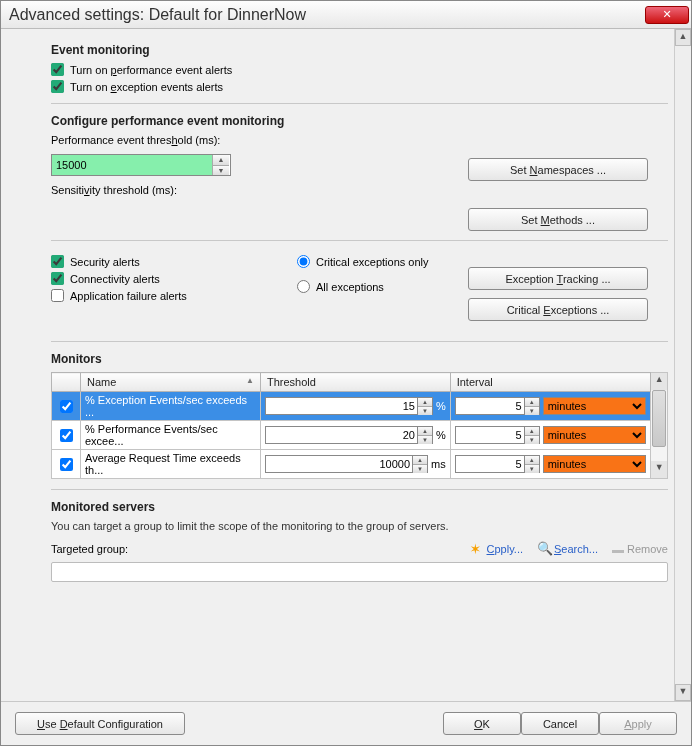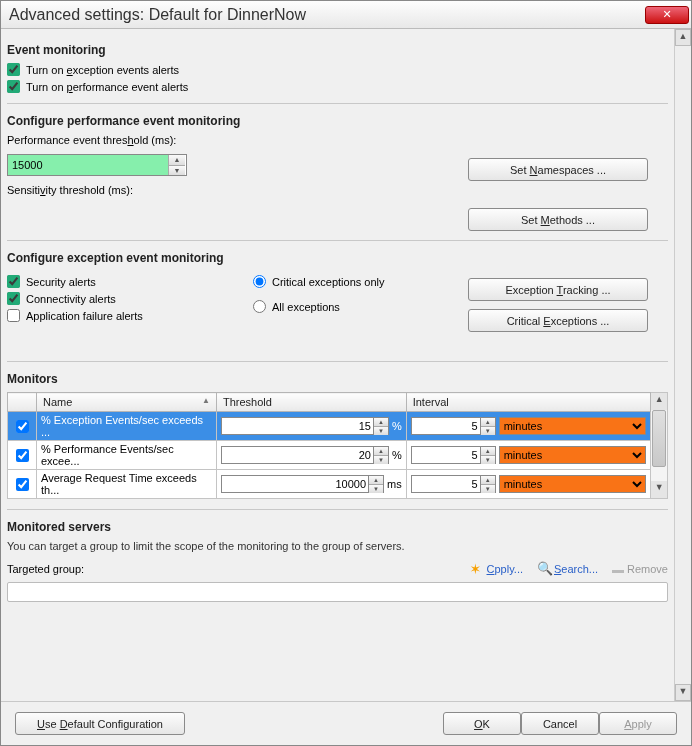--- a/index.html
+++ b/index.html
@@ -2,21 +2,21 @@
 <html><head>
 <meta charset="utf-8">
 <style>
   * { box-sizing: border-box; font-family: "Segoe UI", Tahoma, sans-serif; font-size: 11px; }
   html, body { margin:0; padding:0; width:692px; height:746px; background:#fff; }
   .window { width:692px; height:746px; border:1px solid #888; background:#f0f0f0; display:flex; flex-direction:column; }
   .titlebar { height:28px; background:linear-gradient(#fdfdfd,#e8e8e8); border-bottom:1px solid #bbb; display:flex; align-items:center; padding:0 2px 0 8px; }
   .titlebar .title { flex:1; color:#333; font-size:16px; }
   .close-btn { width:44px; height:18px; background:linear-gradient(#e67,#c11); border:1px solid #900; border-radius:3px; color:#fff; text-align:center; line-height:14px; font-size:11px; cursor:pointer; }
   .body { flex:1; display:flex; overflow:hidden; }
-  .content { flex:1; padding:8px 6px; overflow-y:auto; background:#f0f0f0; }
+  .content { flex:1; padding:8px 6px; overflow-y:auto; background:#f0f0f0;margin-left:44px; }
   .scrollbar { width:17px; background:#eee; border-left:1px solid #ccc; position:relative; }
   .scroll-up,.scroll-down { height:17px; background:#e5e5e5; border:1px solid #bbb; text-align:center; line-height:13px; color:#555; cursor:pointer; font-size:9px; }
   .scroll-down { position:absolute; bottom:0; left:0; right:0; }
   .section-title { font-weight:bold; font-size:12px; margin:6px 0 6px 0; color:#222; }
   .hr { border:none; border-top:1px solid #c8c8c8; margin:10px 0; }
   .checkbox-row { display:flex; align-items:center; margin:4px 0; }
   .checkbox-row input { margin:0 6px 0 0; accent-color:#2a7; }
   .u { text-decoration:underline; }
   .field-row { margin:4px 0 8px 0; }
   .spinbox { display:inline-flex; border:1px solid #888; background:#fff; height:22px; }
@@ -76,25 +76,25 @@
     <span class="title">Advanced settings: Default for DinnerNow</span>
     <div class="close-btn">✕</div>
   </div>
 
   <div class="body">
     <div class="content">
 
       <div class="section-title">Event monitoring</div>
       <label class="checkbox-row">
         <input type="checkbox" checked="" style="">
-        <span><span>Turn on </span><span class="u">e</span><span>xception events alerts</span></span>
+        <span><span>Turn on </span><span class="u">p</span><span>erformance event alerts</span></span>
       </label>
       <label class="checkbox-row">
         <input type="checkbox" checked="" style="">
-        <span><span>Turn on </span><span class="u">p</span><span>erformance event alerts</span></span>
+        <span><span>Turn on </span><span class="u">e</span><span>xception events alerts</span></span>
       </label>
       <hr class="hr">
 
       <div class="section-title">Configure performance event monitoring</div>
 
       <div class="field-row">
         <span>Performance event thres</span><span class="u">h</span><span>old (ms):</span>
       </div>
       <div class="row-rel">
         <div class="spinbox" style="width:180px;">
@@ -112,21 +112,20 @@
       <div class="field-row">
         <span>Sensiti</span><span class="u">v</span><span>ity threshold (ms):</span>
       </div>
       <div class="row-rel">
         <div class="right-btns">
           <button class="std-btn"><span>Set </span><span class="u">M</span><span>ethods ...</span></button>
         </div>
       </div>
       <hr class="hr">
 
-      <div class="section-title">Configure exception event monitoring</div>
       <div class="two-col row-rel" style="min-height:80px;gap:26px;">
         <div class="col" style="flex:0 0 220px;">
           <label class="checkbox-row">
             <input type="checkbox" checked="" style="">
             <span>Security alerts</span>
           </label>
           <label class="checkbox-row">
             <input type="checkbox" checked="" style="">
             <span>Connectivity alerts</span>
           </label>
@@ -138,21 +137,21 @@
         <div class="col" style="flex:0 0 190px;">
           <label class="radio-row">
             <input type="radio" name="excmode" checked="" style="">
             <span>Critical exceptions only</span>
           </label>
           <label class="radio-row" style="margin-top:12px;">
             <input type="radio" name="excmode" style="">
             <span>All exceptions</span>
           </label>
         </div>
-        <div class="right-btns" style="top:7px;">
+        <div class="right-btns" style="top:16px;">
           <button class="std-btn" style="margin-bottom:8px;"><span>Exception </span><span class="u">T</span><span>racking ...</span></button>
           <button class="std-btn"><span>Critical </span><span class="u">E</span><span>xceptions ...</span></button>
         </div>
       </div>
       <hr class="hr">
 
       <div class="section-title">Monitors</div>
       <div class="table-wrap">
         <table class="monitors">
           <thead>

